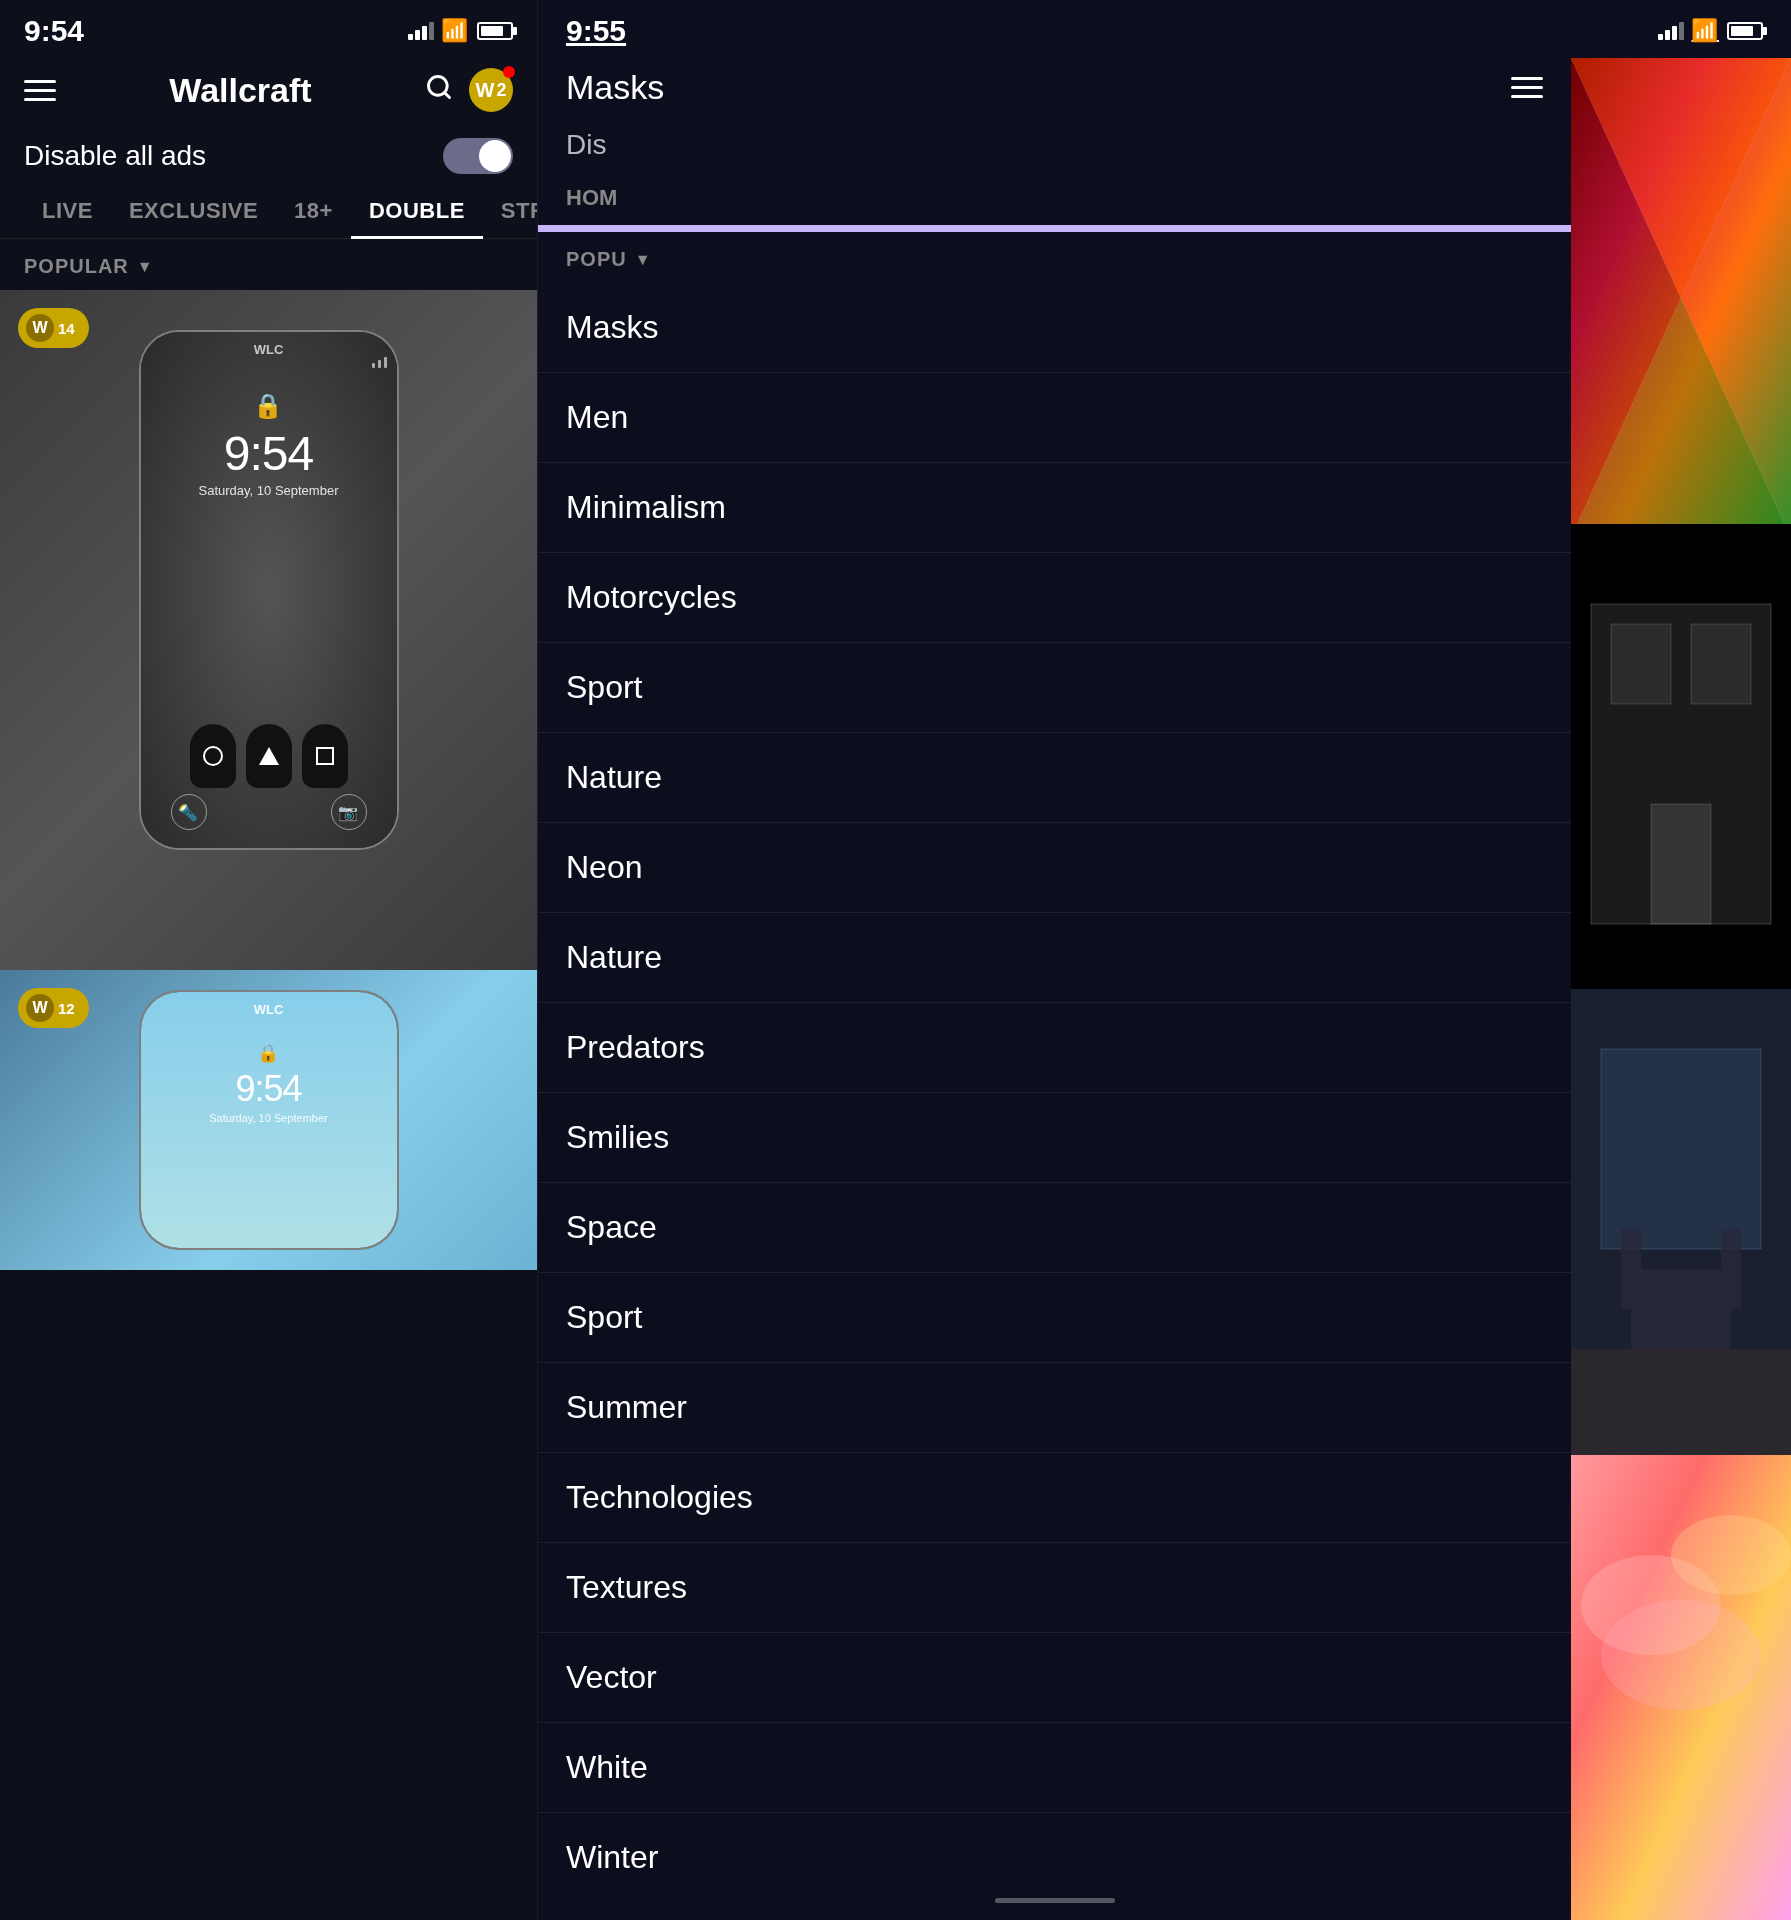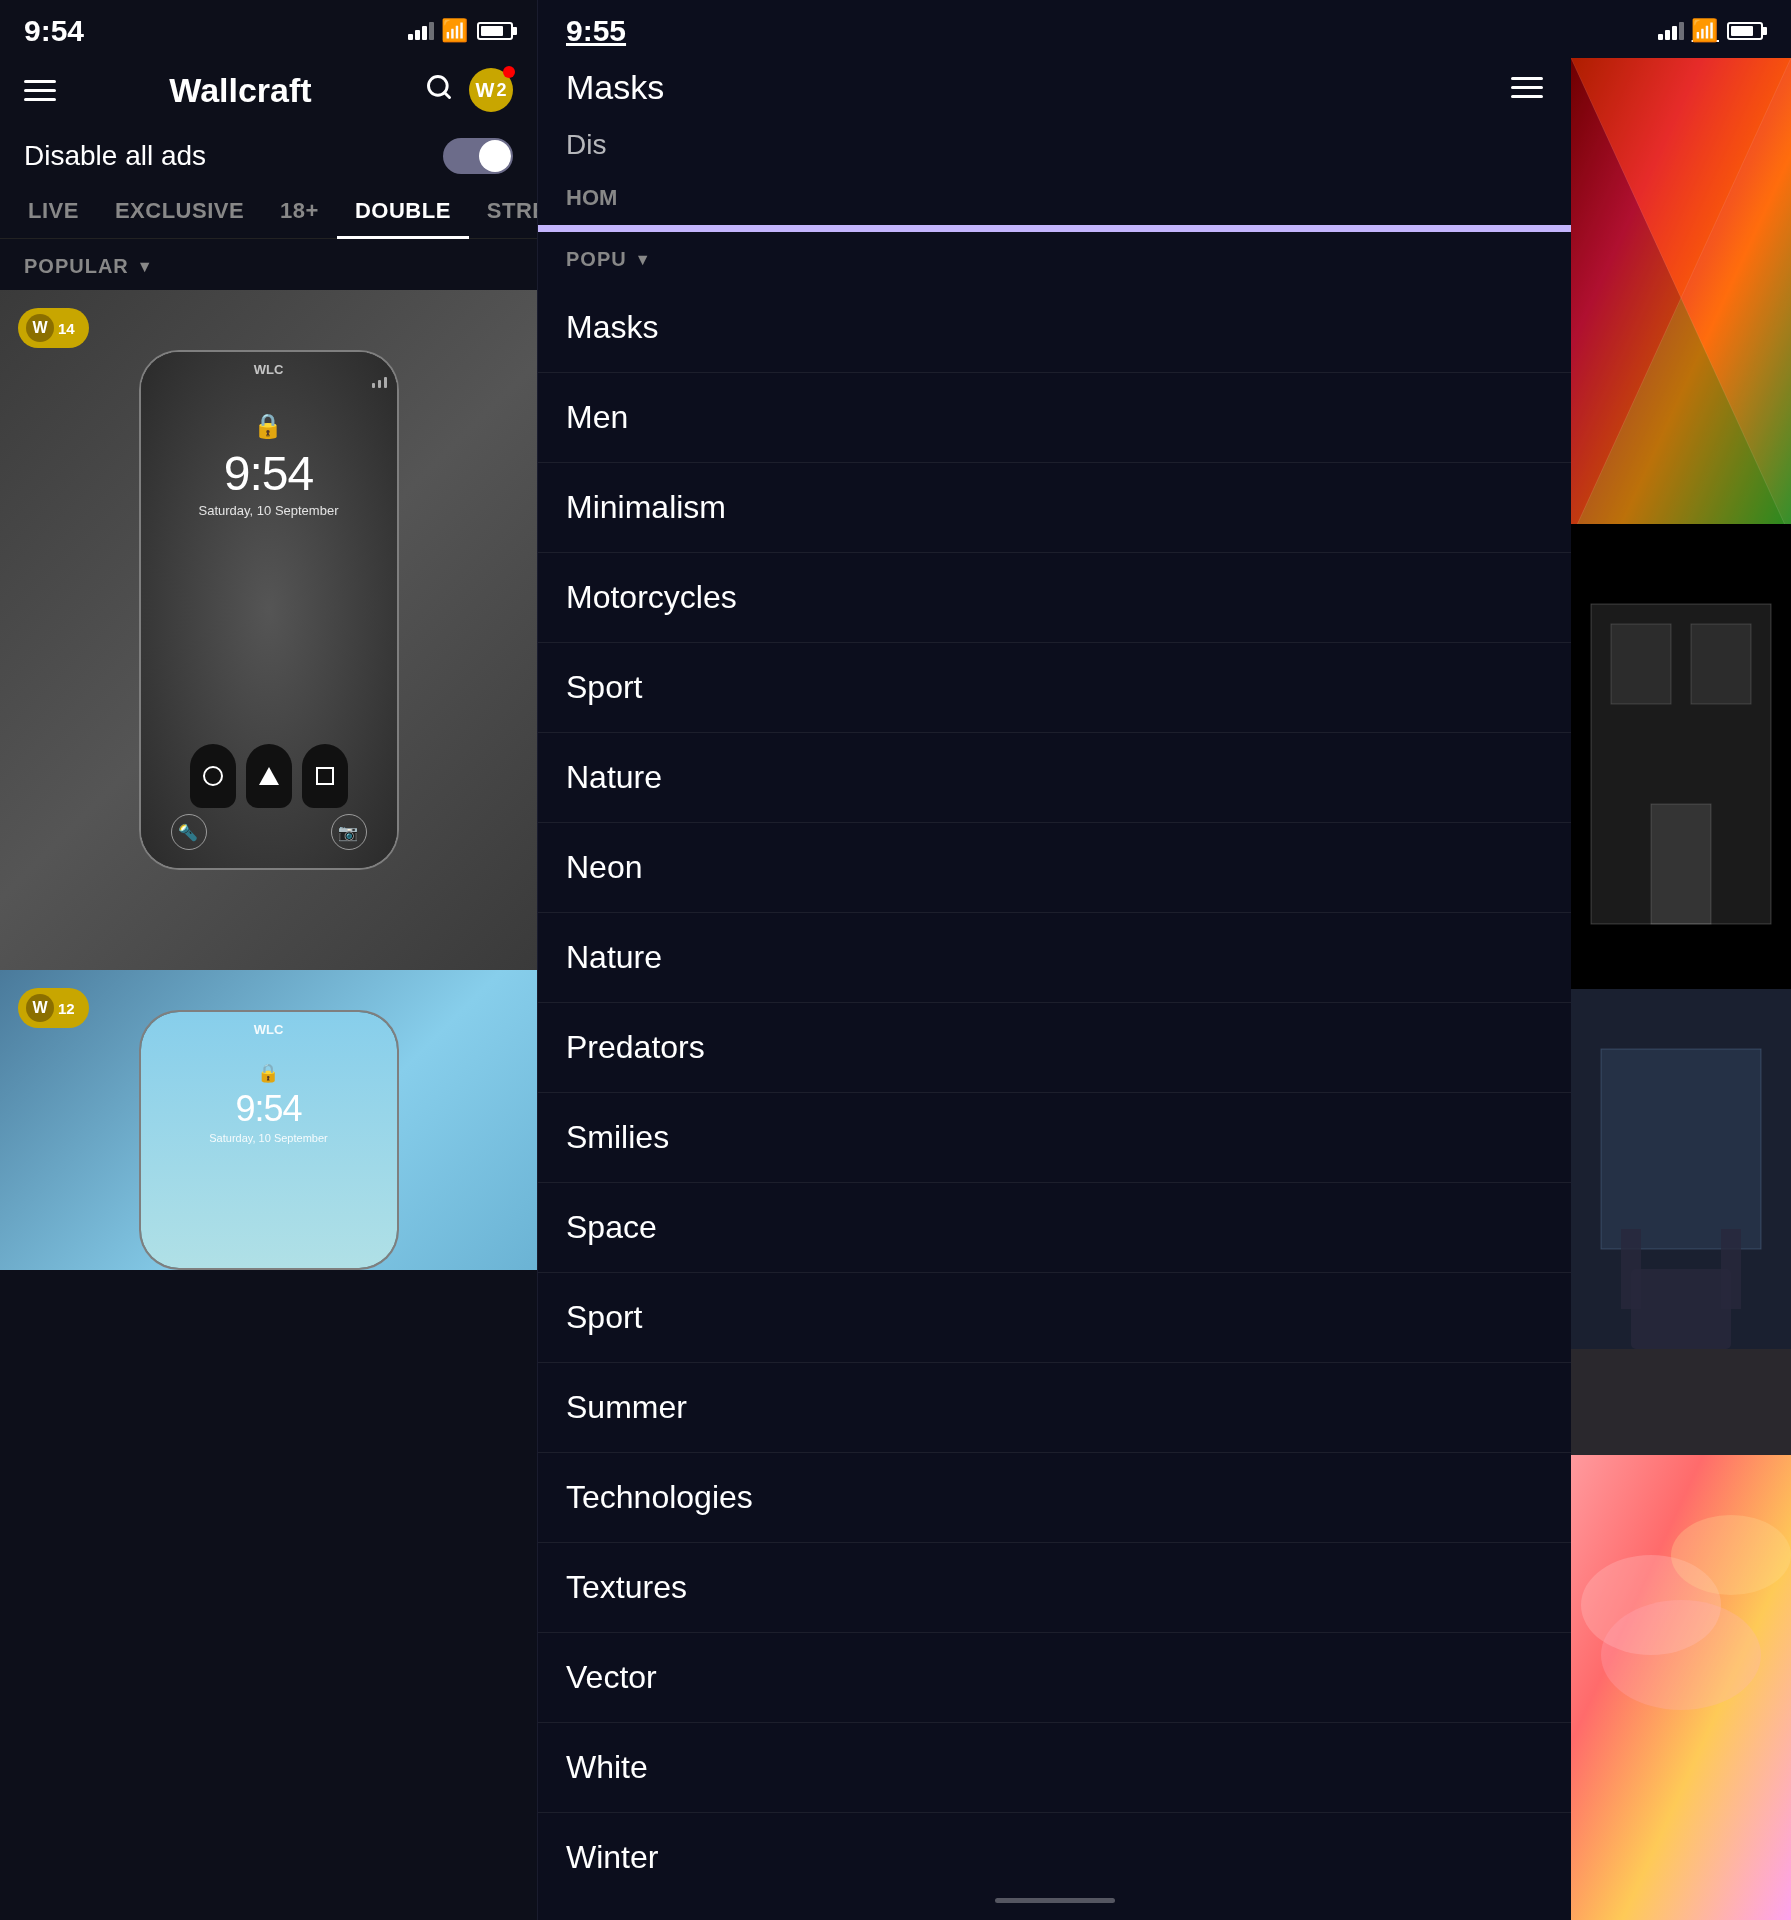--- a/index.html
+++ b/index.html
@@ -147,21 +147,21 @@
       border-radius: 50%;
       top: 2px;
       right: 2px;
       transition: left 0.2s;
     }
 
     .nav-tabs {
       display: flex;
       align-items: center;
       border-bottom: 1px solid #222;
-      padding: 0 10px;
+      padding: 0 24px;
     }
 
     .nav-tab {
       color: #888;
       font-size: 22px;
       font-weight: 600;
       padding: 14px 18px;
       cursor: pointer;
       letter-spacing: 0.5px;
       position: relative;
@@ -261,21 +261,20 @@
       left: 50%;
       transform: translateX(-50%);
       width: 260px;
       height: 520px;
       border: 2px solid rgba(255,255,255,0.4);
       border-radius: 40px;
       overflow: hidden;
       background: #2a2a2a;
       display: flex;
       flex-direction: column;
-      margin-top: 20px;
     }
 
     .phone-screen {
       flex: 1;
       background: #3a3a3a;
       position: relative;
       display: flex;
       flex-direction: column;
       align-items: center;
       justify-content: center;

